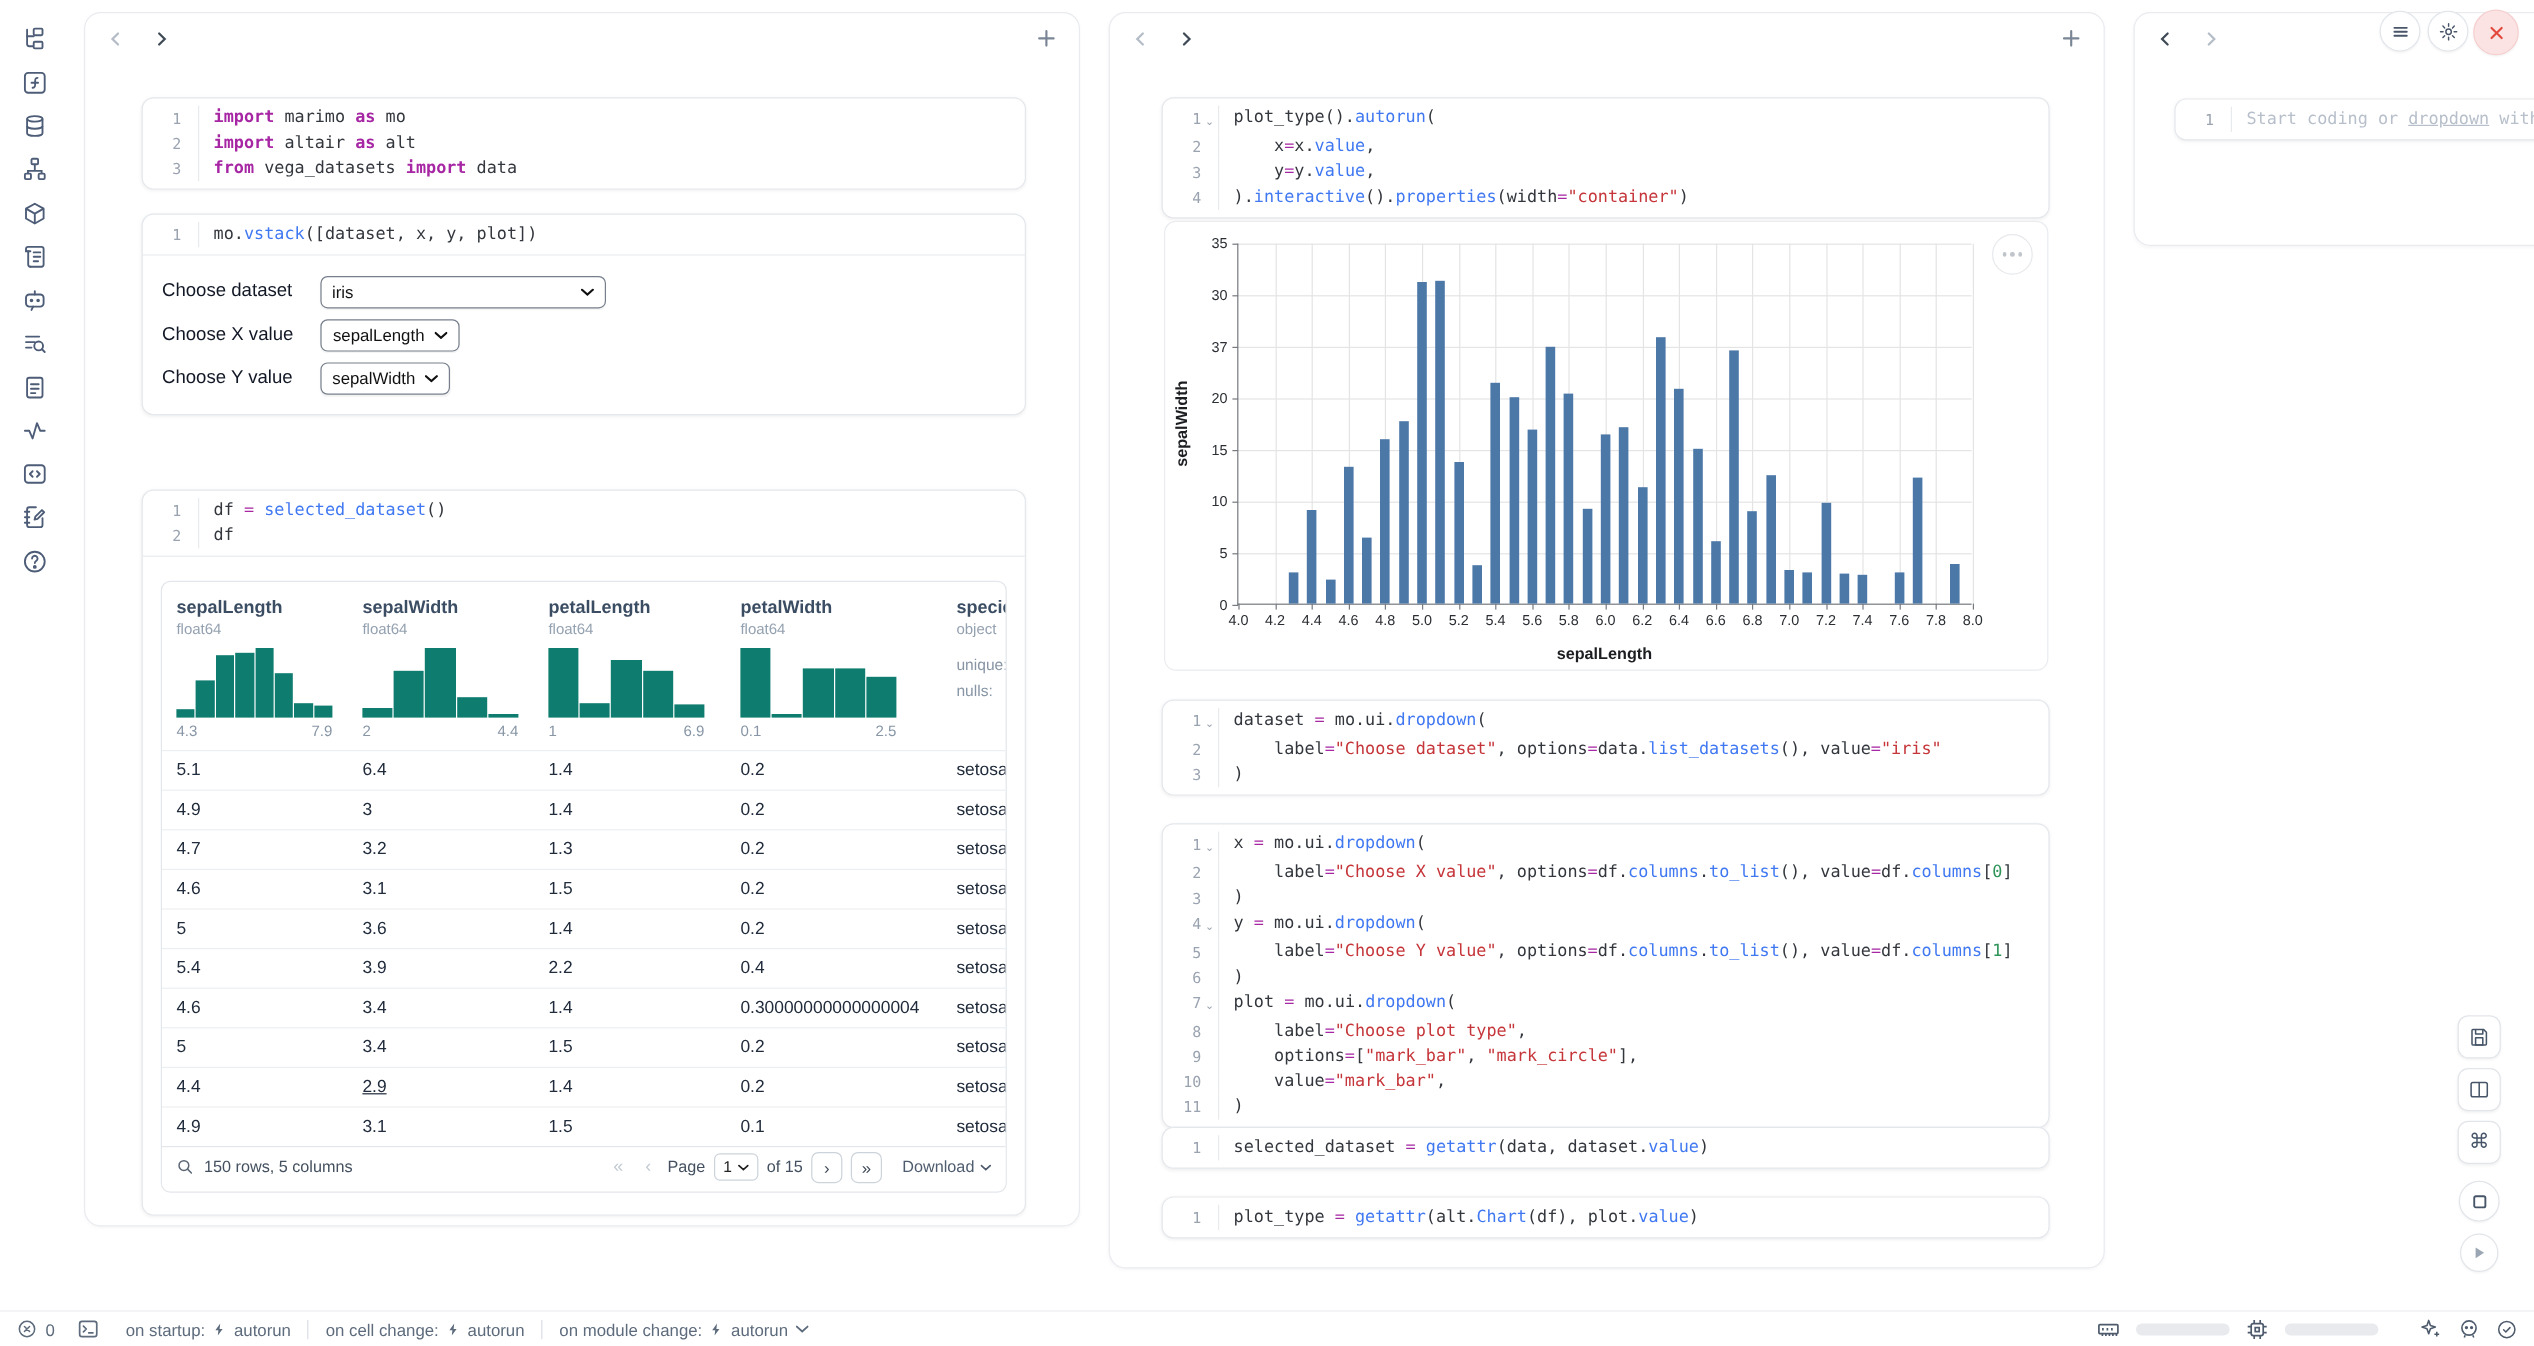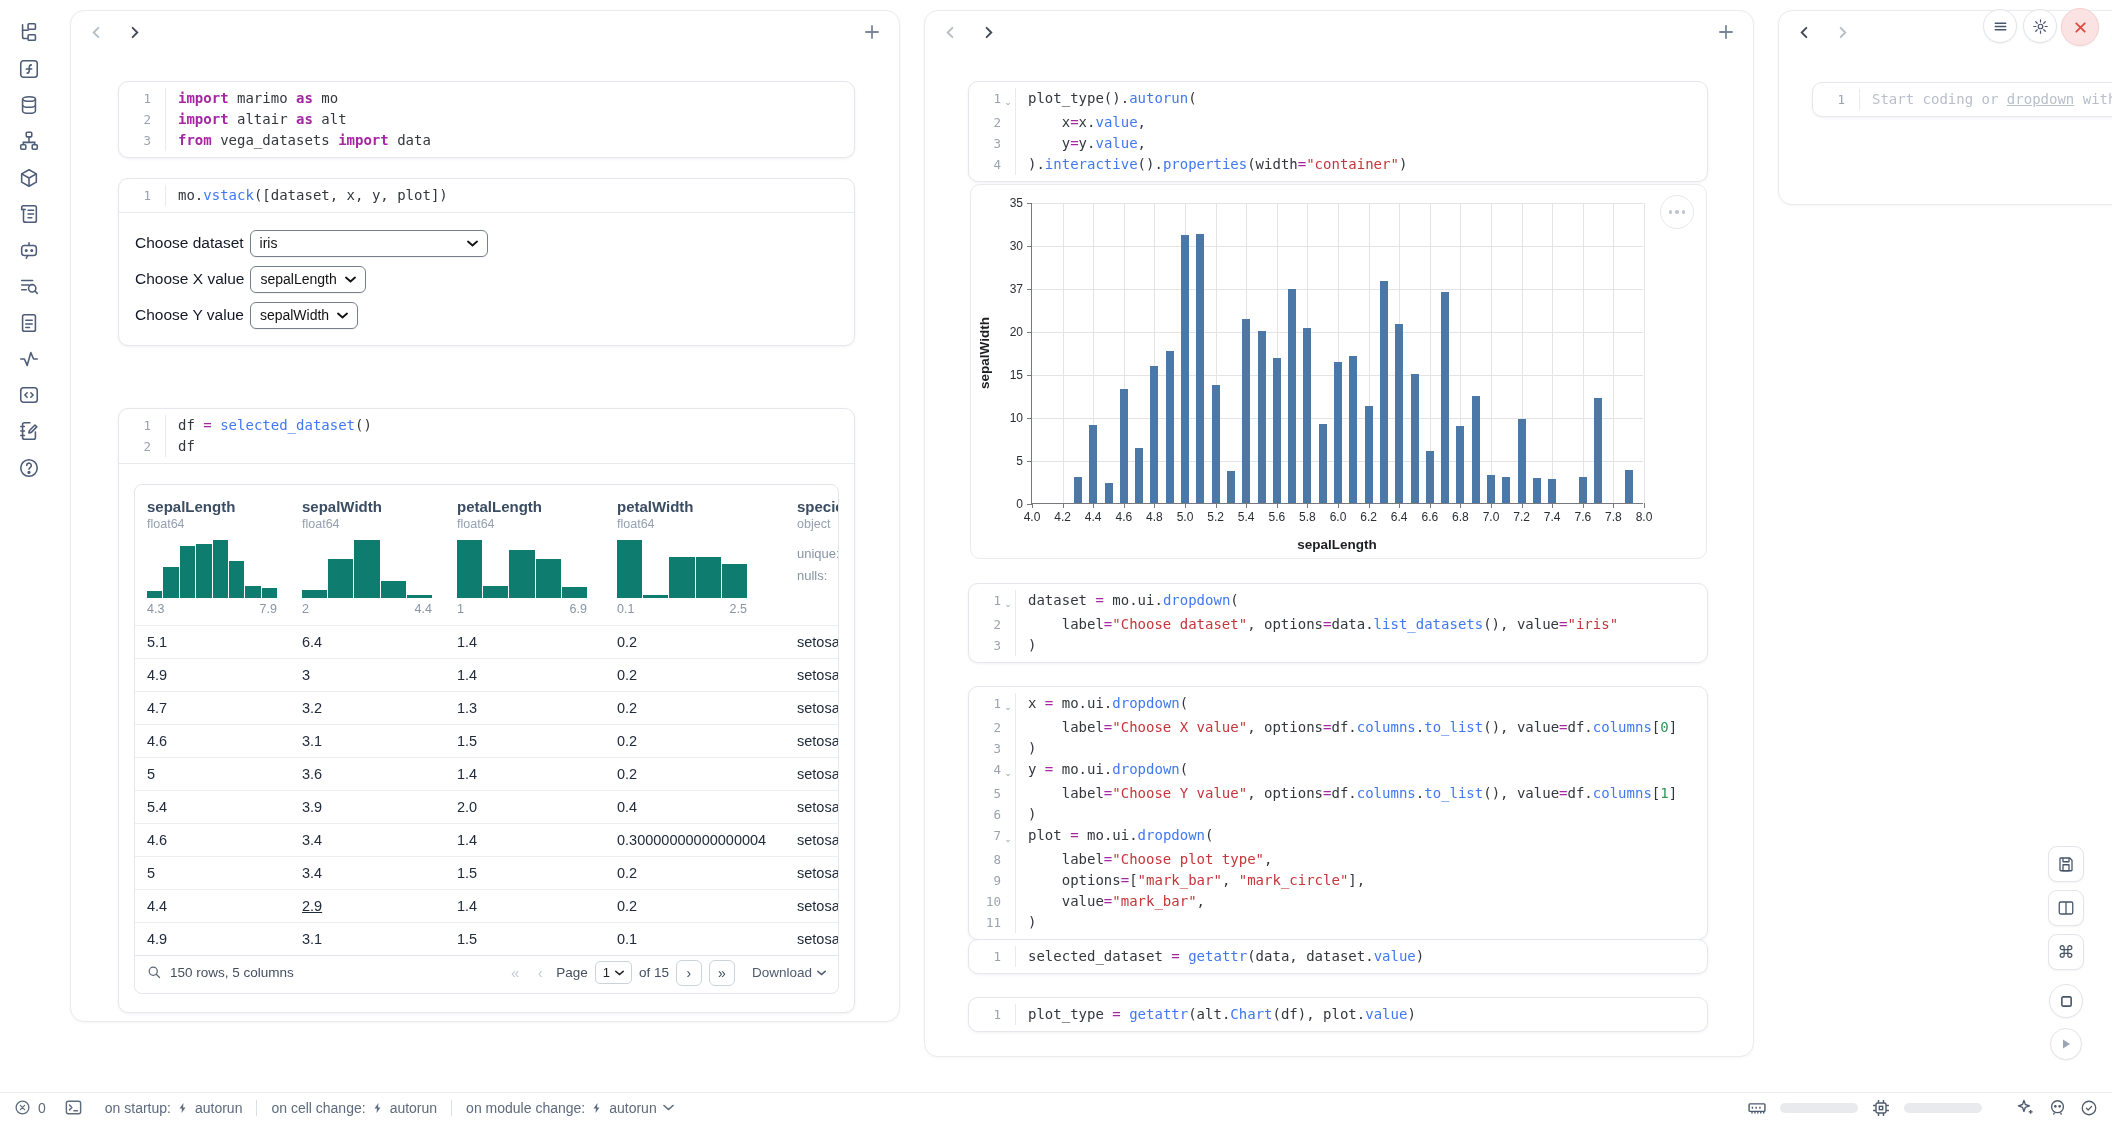--- a/index.html
+++ b/index.html
@@ -22,21 +22,21 @@
   .code{padding:6px 10px 6px 6px}
   .cl{display:flex;line-height:20px;font-family:"DejaVu Sans Mono",monospace;font-size:14px}
   .ln{width:26px;text-align:right;color:#9aa3b0;font-size:12.5px;flex:none;padding-top:1px}
   .fold{width:14px;font-size:9px;color:#9aa3b0;text-align:center;flex:none;padding-top:4px;font-family:"DejaVu Sans",sans-serif}
   .cd{border-left:1px solid #e8ebee;padding-left:12px;white-space:pre;color:#33373d}
   .tk-kw{color:#a626a4;font-weight:bold}.tk-fn{color:#4078f2}.tk-str{color:#c5353a}
   .tk-num{color:#2e9459}.tk-op{color:#a626a4}
   .tk-ph{color:#b7bfca}.tk-phu{color:#b7bfca;text-decoration:underline}
   .cell-output{border-top:1px solid #e8ebee;padding:12px 16px 12px 16px}
   
-  .dd-row{display:flex;align-items:center;gap:6px;height:36px;font-size:15.5px;color:#121826}
+  .dd-row{display:flex;align-items:center;gap:23px;height:36px;font-size:15.5px;color:#121826}
   .dd{display:inline-flex;align-items:center;justify-content:space-between;gap:8px;border:1px solid #767f8c;border-radius:6px;height:27px;padding:0 9px;font-size:14px;color:#111;background:#fff;box-shadow:0 1px 1px rgba(0,0,0,.05);cursor:pointer}
   .dd.wide{width:238px}
   
   #df-card{margin-top:4px;border:1px solid #e3e6ea;border-radius:8px;width:705px;height:510px;background:#fff;overflow:hidden}
   .thead{display:flex;padding:13px 0 9px 12px;overflow:hidden}
   .th{flex:none}
   .th-name{font-size:15px;font-weight:700;color:#3b4d63;white-space:nowrap}
   .th-dtype{font-size:12.5px;color:#94a1b0;margin-top:2px;white-space:nowrap}
   .hist{margin-top:9px;width:130px;height:58px;display:flex;align-items:flex-end;gap:1px}
   .hbar{background:#0e7c6f;flex:1}
@@ -371,21 +371,21 @@
             <div class="tr">
               <div class="td" style="width: 155px;">5</div>
               <div class="td" style="width: 155px;">3.6</div>
               <div class="td" style="width: 160px;">1.4</div>
               <div class="td" style="width: 180px;">0.2</div>
               <div class="td" style="width: 150px;">setosa</div>
             </div>
             <div class="tr">
               <div class="td" style="width: 155px;">5.4</div>
               <div class="td" style="width: 155px;">3.9</div>
-              <div class="td" style="width: 160px;">2.0</div>
+              <div class="td" style="width: 160px;">2.2</div>
               <div class="td" style="width: 180px;">0.4</div>
               <div class="td" style="width: 150px;">setosa</div>
             </div>
             <div class="tr">
               <div class="td" style="width: 155px;">4.6</div>
               <div class="td" style="width: 155px;">3.4</div>
               <div class="td" style="width: 160px;">1.4</div>
               <div class="td" style="width: 180px;">0.30000000000000004</div>
               <div class="td" style="width: 150px;">setosa</div>
             </div>

